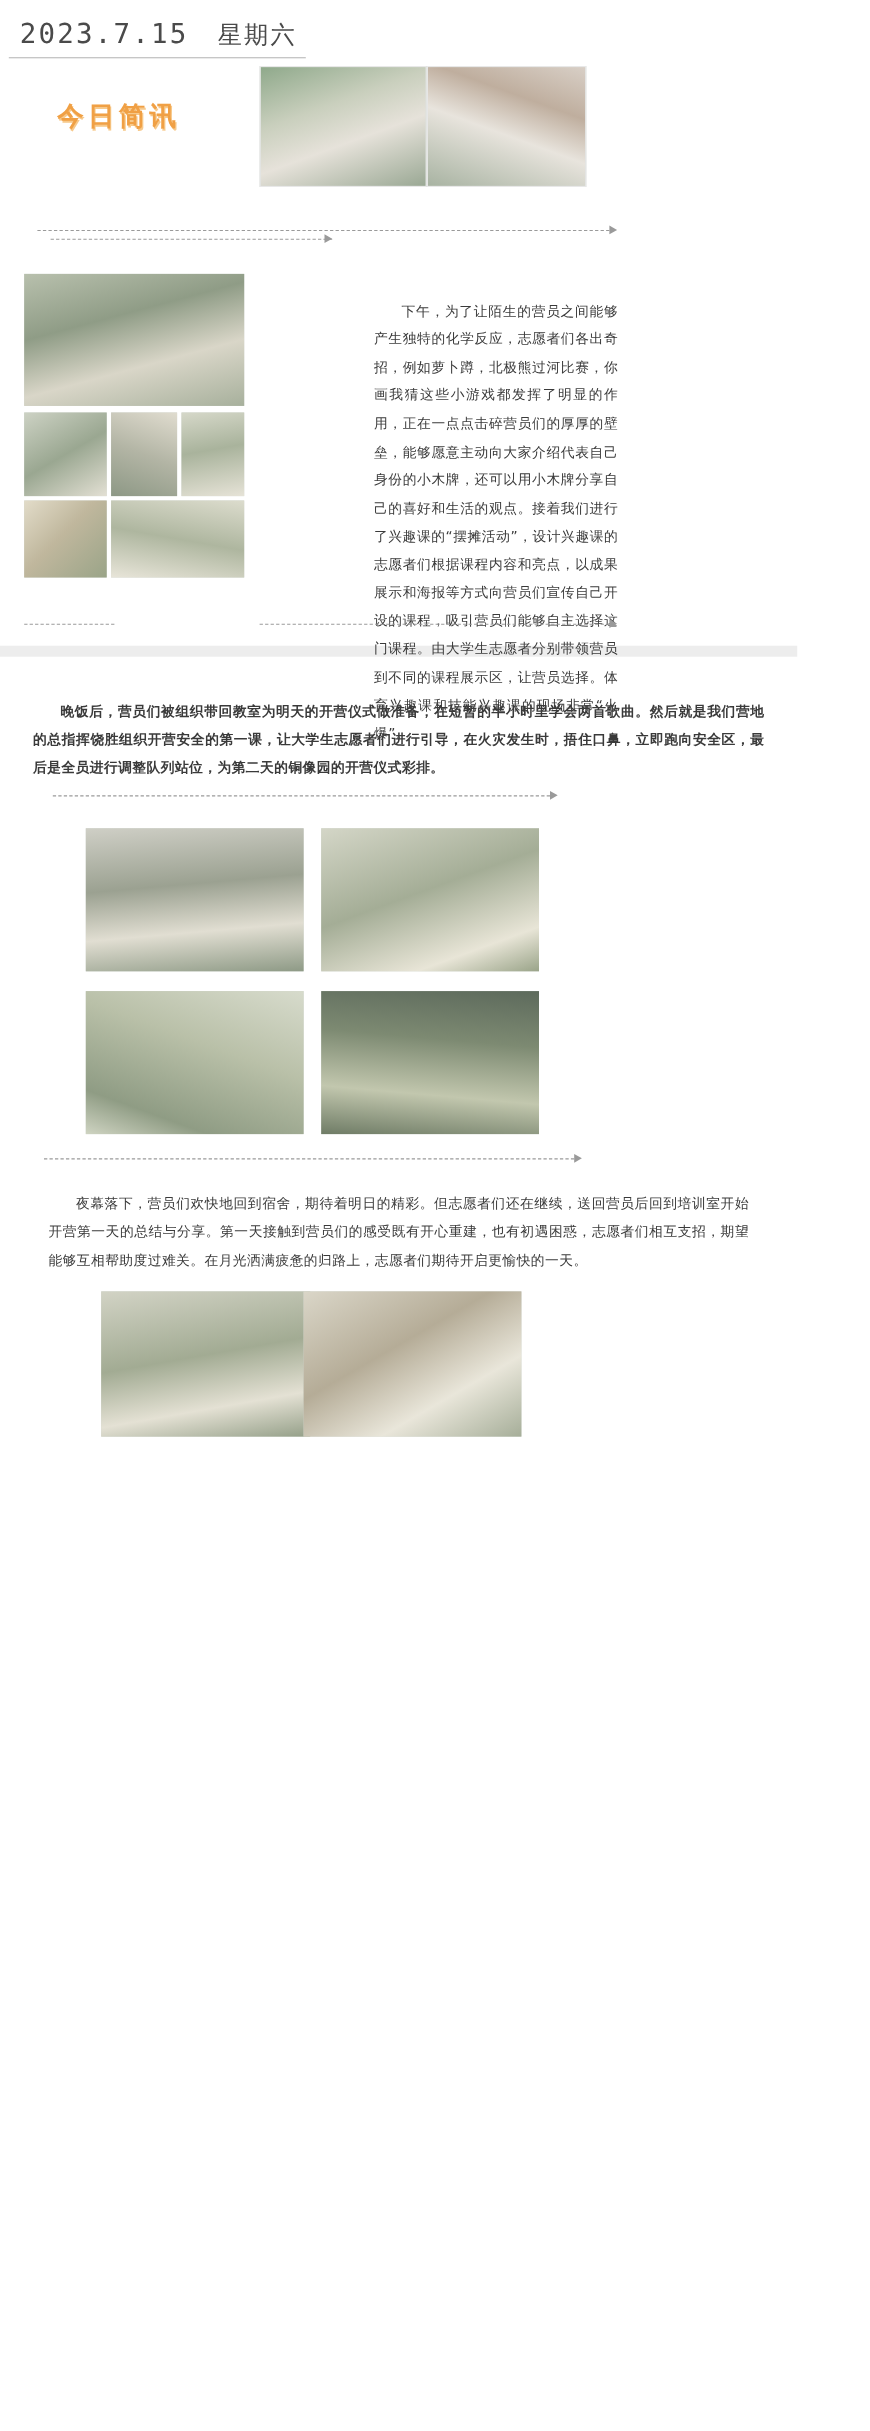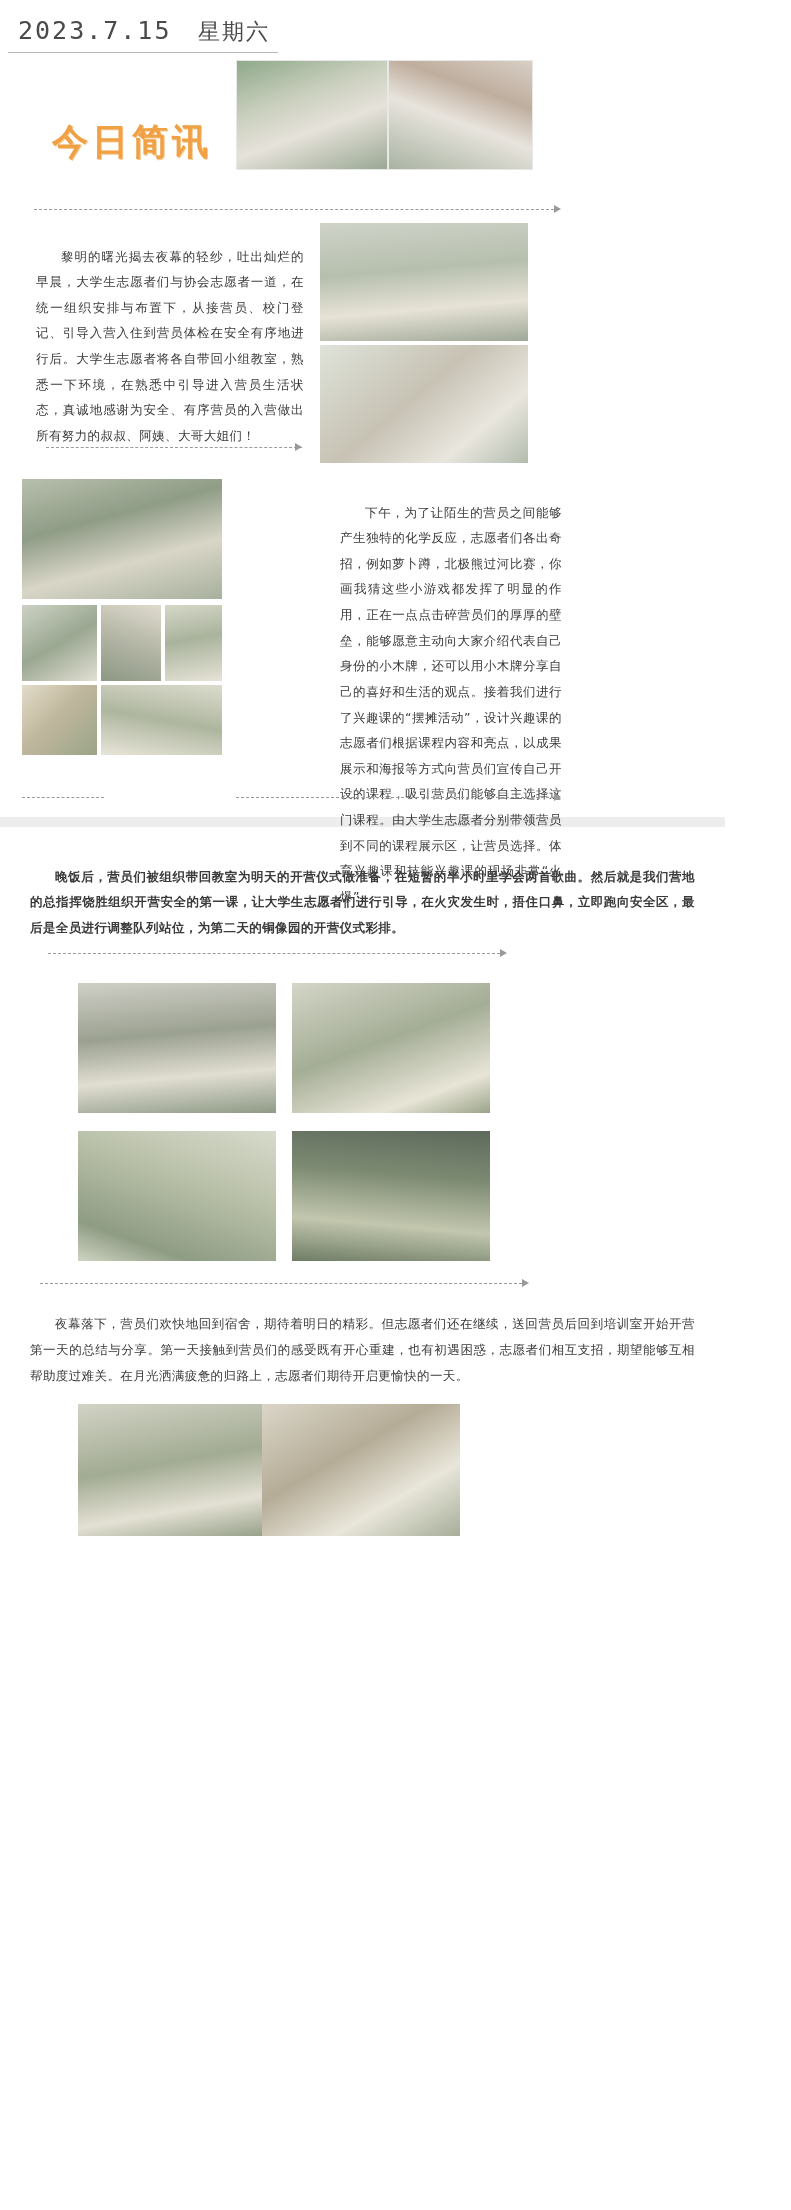--- a/index.html
+++ b/index.html
@@ -43,26 +43,25 @@
   
   .title-row {
     position: relative;
     height: 135px;
   }
   .main-title {
     position: absolute;
     left: 52px;
     top: 32px;
     font-family: "DejaVu Sans", sans-serif;
-    font-size: 36px;
+    font-size: 24px;
     font-weight: bold;
     letter-spacing: 4px;
     color: #f0a045;
     text-shadow: 1px 1px 0 #f7c98b;
-    margin-top: 28px;
   }
   .hdr-img {
     position: absolute;
     top: 2px;
     background-size: cover;
     background-position: center;
     border: 1px solid #e8e8e8;
   }
   .hdr-img.one { left: 236px; width: 152px; height: 110px; }
   .hdr-img.two { left: 388px; width: 145px; height: 110px; }
@@ -158,21 +157,21 @@
   .grid-imgs .gi {
     position: absolute;
     background-size: cover; background-position: center;
   }
   .gi.g1 { left: 48px;  top: 0;   width: 198px; height: 130px; }
   .gi.g2 { left: 262px; top: 0;   width: 198px; height: 130px; }
   .gi.g3 { left: 48px;  top: 148px; width: 198px; height: 130px; }
   .gi.g4 { left: 262px; top: 148px; width: 198px; height: 130px; }
 
   
-  .sec4 { position: relative; padding: 0 30px; }
+  .sec4 { position: relative; padding: 0 44px; }
   .pair-imgs {
     position: relative;
     height: 150px;
     margin-top: 16px;
   }
   .pair-imgs .pi {
     position: absolute;
     background-size: cover; background-position: center;
   }
   .pi.p1 { left: 48px;  top: 0; width: 190px; height: 132px; }
@@ -196,25 +195,20 @@
     <div class="main-title">今日简讯</div>
     <div class="hdr-img one ph" style="background-image:linear-gradient(160deg,#8fa98b 0%,#c9cfbd 35%,#e6e2da 60%,#9aa894 100%);"></div>
     <div class="hdr-img two ph" style="background-image:linear-gradient(200deg,#d8cfc6 0%,#bfae9e 30%,#e8e4dd 55%,#a8b3a2 100%);"></div>
   </div>
 
   <div class="dash-rule" style="margin-top:16px;height:8px;">
     <div class="dash-line" style="left:34px;width:520px;"></div>
     <div class="dash-arrow" style="left:554px;"></div>
   </div>
 
-  <div class="sec1">
-    <p class="para">黎明的曙光揭去夜幕的轻纱，吐出灿烂的早晨，大学生志愿者们与协会志愿者一道，在统一组织安排与布置下，从接营员、校门登记、引导入营入住到营员体检在安全有序地进行后。大学生志愿者将各自带回小组教室，熟悉一下环境，在熟悉中引导进入营员生活状态，真诚地感谢为安全、有序营员的入营做出所有努力的叔叔、阿姨、大哥大姐们！</p>
-    <div class="img-a ph" style="background-image:linear-gradient(175deg,#cfd3c8 0%,#b6bfae 40%,#e7e3d6 70%,#9fa898 100%);"></div>
-    <div class="img-b ph" style="background-image:linear-gradient(140deg,#dfe3d9 0%,#c7c2b4 45%,#e9e6de 75%,#b3bcae 100%);"></div>
-  </div>
 
   <div class="dash-rule" style="height:10px;">
     <div class="dash-line" style="left:46px;width:256px;"></div>
     <div class="dash-arrow" style="left:295px;"></div>
   </div>
 
   <div class="sec2" style="margin-top:22px;">
     <p class="para">下午，为了让陌生的营员之间能够产生独特的化学反应，志愿者们各出奇招，例如萝卜蹲，北极熊过河比赛，你画我猜这些小游戏都发挥了明显的作用，正在一点点击碎营员们的厚厚的壁垒，能够愿意主动向大家介绍代表自己身份的小木牌，还可以用小木牌分享自己的喜好和生活的观点。接着我们进行了兴趣课的“摆摊活动”，设计兴趣课的志愿者们根据课程内容和亮点，以成果展示和海报等方式向营员们宣传自己开设的课程，吸引营员们能够自主选择这门课程。由大学生志愿者分别带领营员到不同的课程展示区，让营员选择。体育兴趣课和技能兴趣课的现场非常“火爆”。</p>
     <div class="big ph" style="background-image:linear-gradient(165deg,#b8c0ad 0%,#8f9c86 35%,#d9d6c8 65%,#a7b09c 100%);"></div>
     <div class="thumb t1 ph" style="background-image:linear-gradient(150deg,#cdd2c4 0%,#9aa791 50%,#e3e0d4 100%);"></div>

